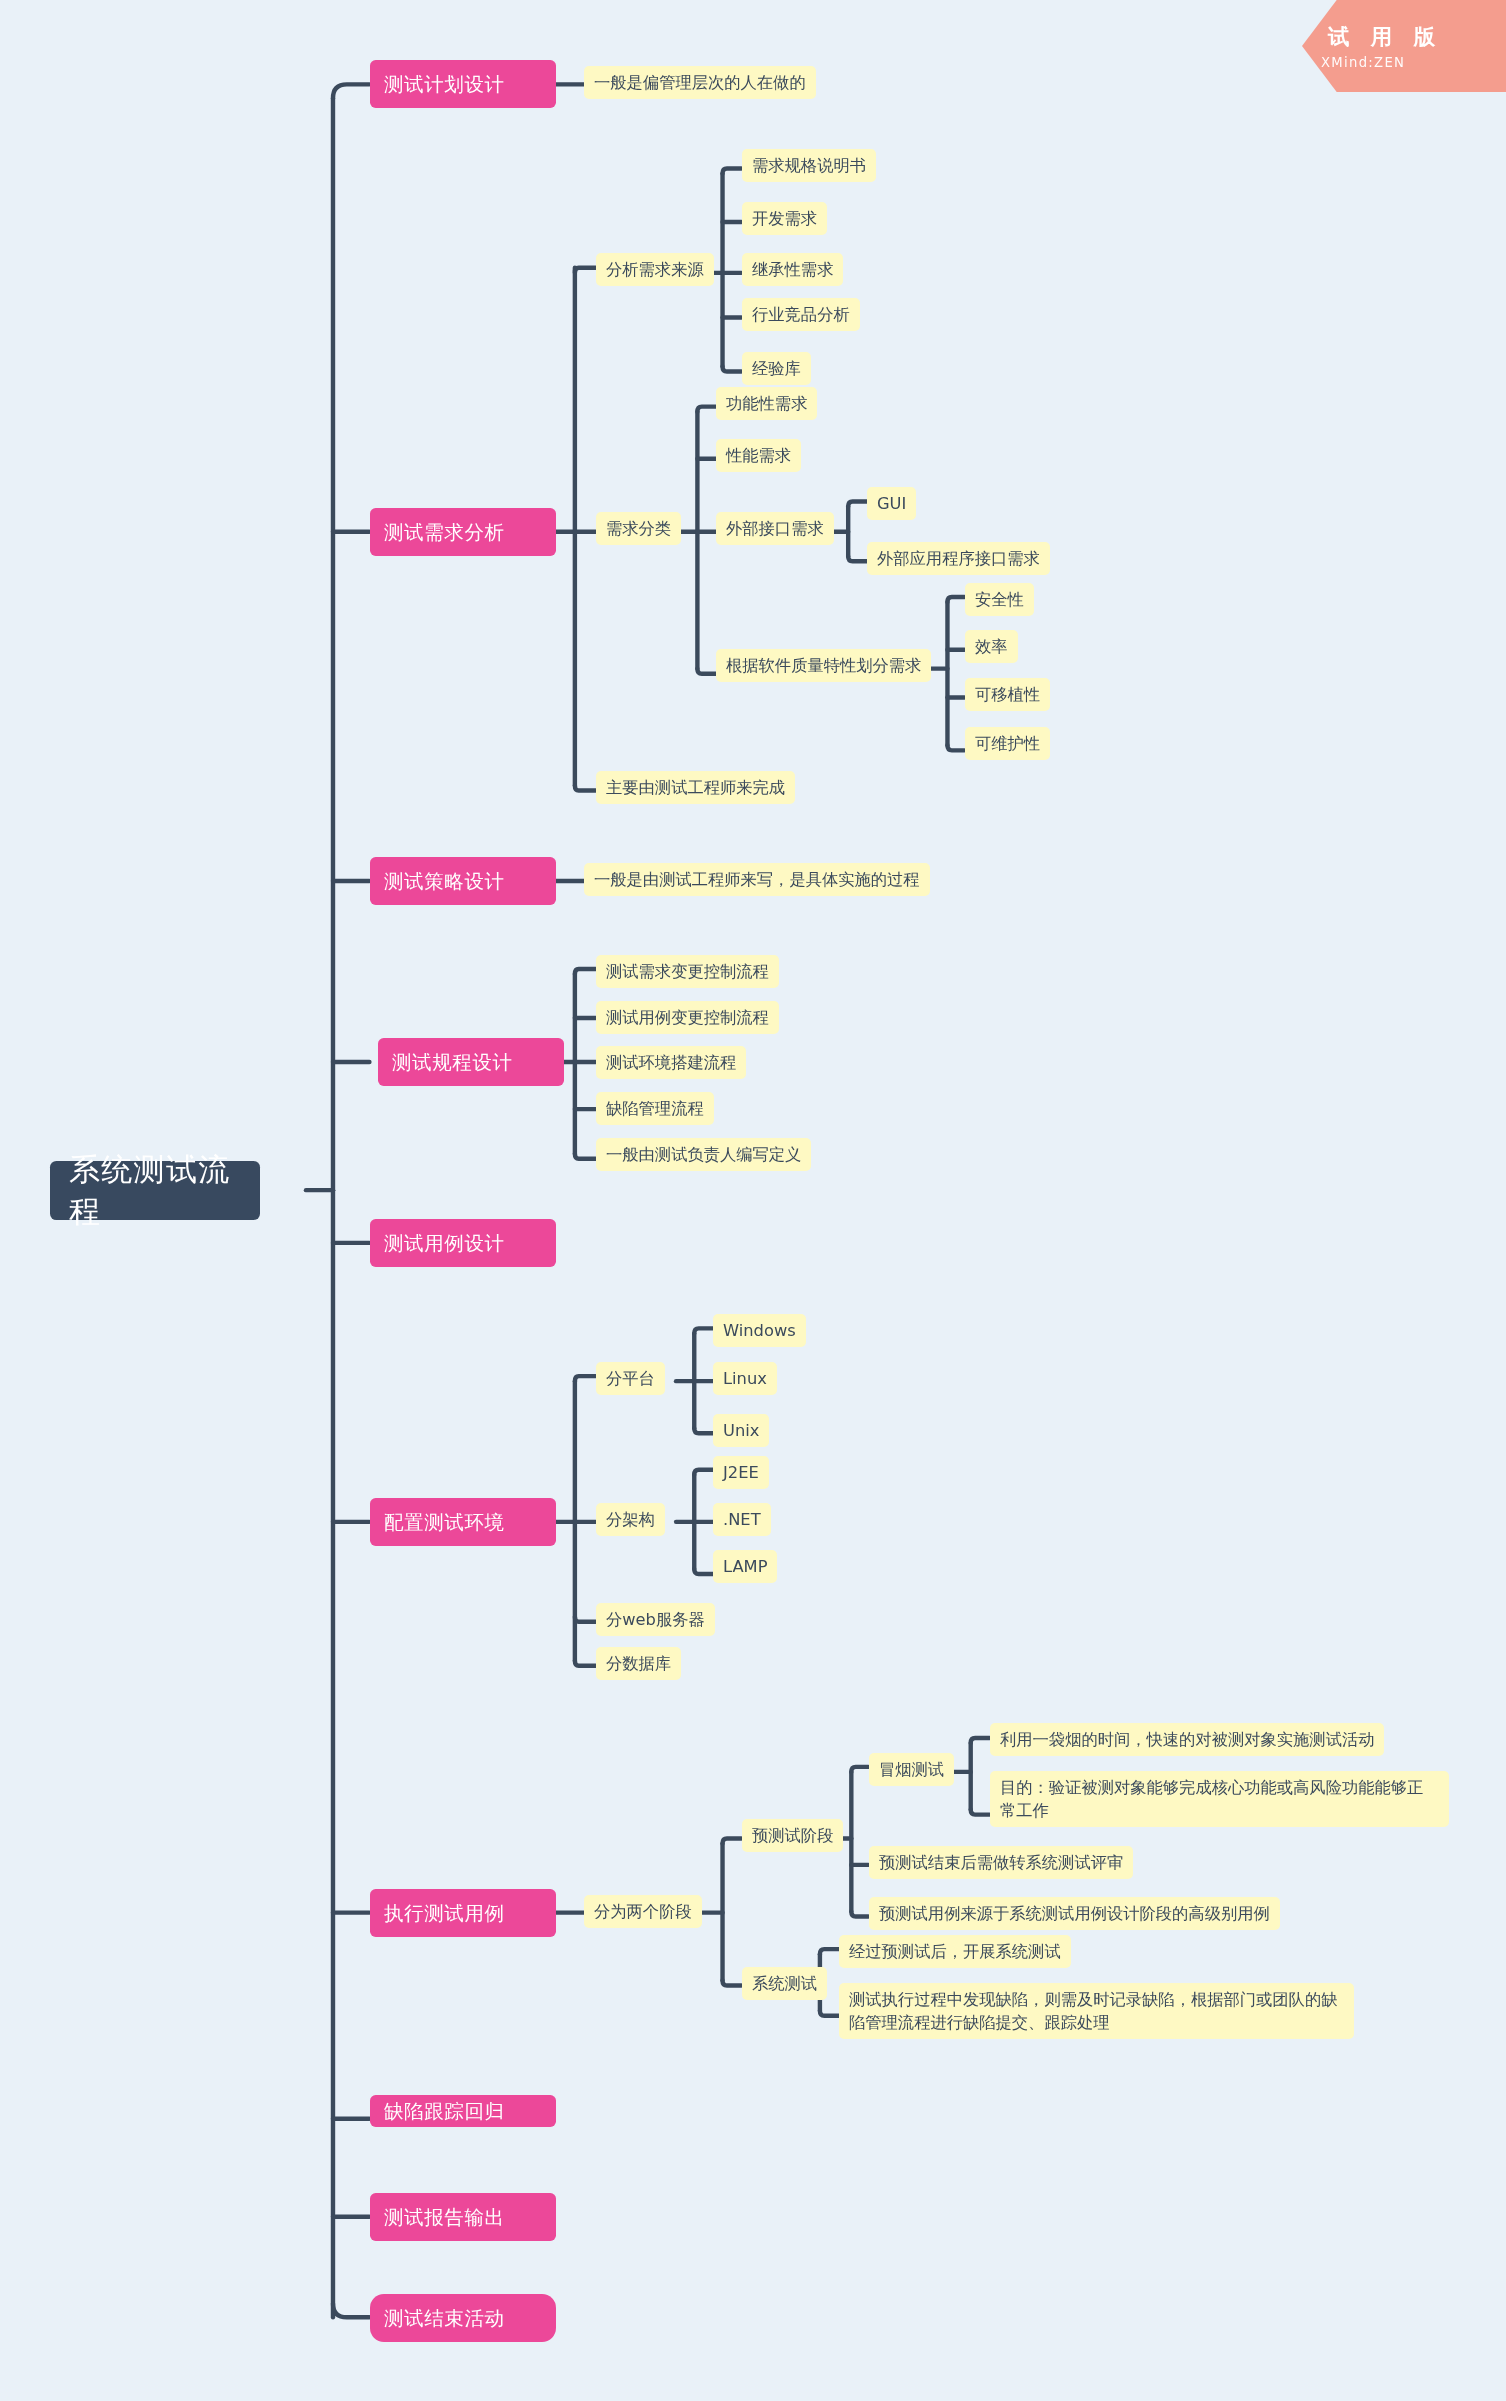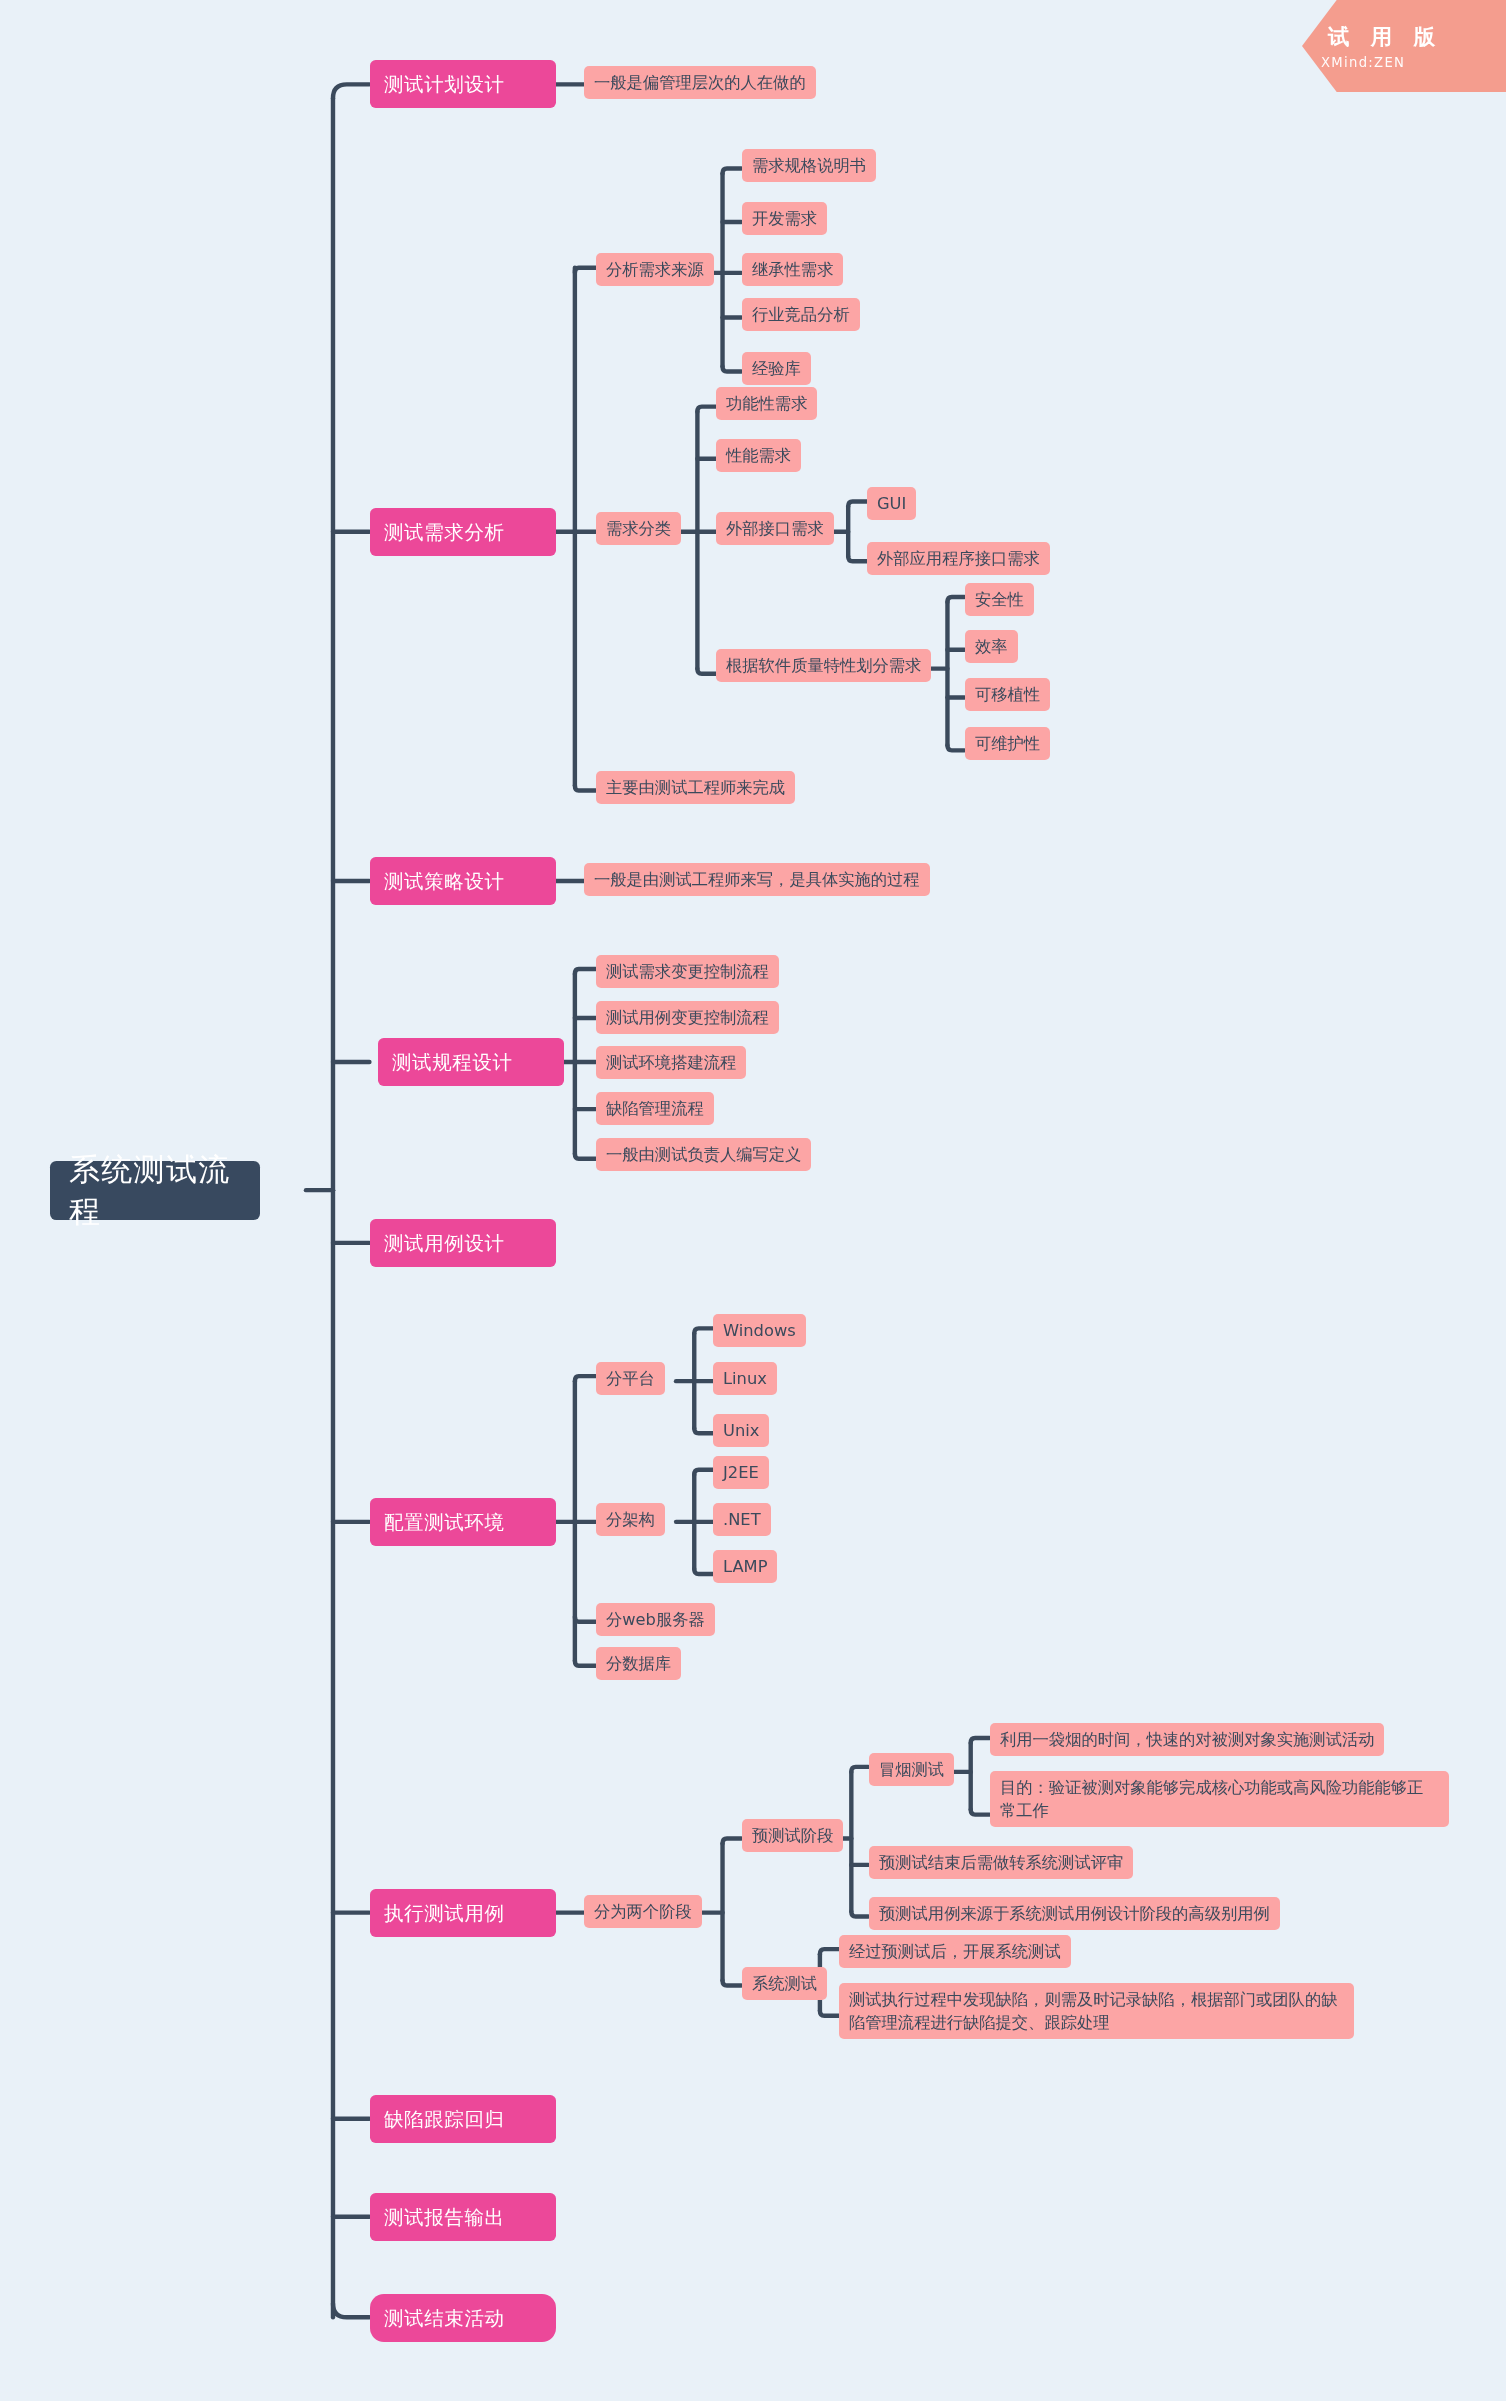--- a/index.html
+++ b/index.html
@@ -23,21 +23,21 @@
     padding:0 19px;justify-content:center;
   }
   
   .lvl1{
     background:#ec4899;color:#ffffff;border-radius:5.7px;
     font-size:19.5px;letter-spacing:0.6px;
     padding:0 14px;justify-content:center;white-space:nowrap;
   }
   
   .sub{
-    background:#fca5a5;color:#3b4a5c;border-radius:5px;
+    background:#fef9c3;color:#3b4a5c;border-radius:5px;
     font-size:16.3px;padding:5px 10px;line-height:1.42;
   }
   .sub.nowrap{white-space:nowrap;}
 
   
   .badge{
     position:absolute;right:0;top:0;width:204px;height:92px;
     background:#f49d8e;color:#ffffff;
     clip-path:polygon(17% 0,100% 0,100% 100%,17% 100%,0 50%);
     display:flex;flex-direction:column;justify-content:center;
@@ -180,21 +180,21 @@
   </div>
   <div class="node lvl1" style="left:370px;top:1219px;width:186px;height:48px;">
     <span>测试用例设计</span>
   </div>
   <div class="node lvl1" style="left:370px;top:1498px;width:186px;height:48px;">
     <span>配置测试环境</span>
   </div>
   <div class="node lvl1" style="left:370px;top:1889px;width:186px;height:48px;align-items:center;">
     <span>执行测试用例</span>
   </div>
-  <div class="node lvl1" style="left:370px;top:2095px;width:186px;height:48px;">
+  <div class="node lvl1" style="left:370px;top:2095px;width:186px;height:32px;">
     <span>缺陷跟踪回归</span>
   </div>
   <div class="node lvl1" style="left:370px;top:2193px;width:186px;height:48px;">
     <span>测试报告输出</span>
   </div>
   <div class="node lvl1" style="left:370px;top:2294px;width:186px;height:48px;border-radius:14px;">
     <span>测试结束活动</span>
   </div>
 
   <div class="node sub nowrap" style="left:584px;top:66px;">

